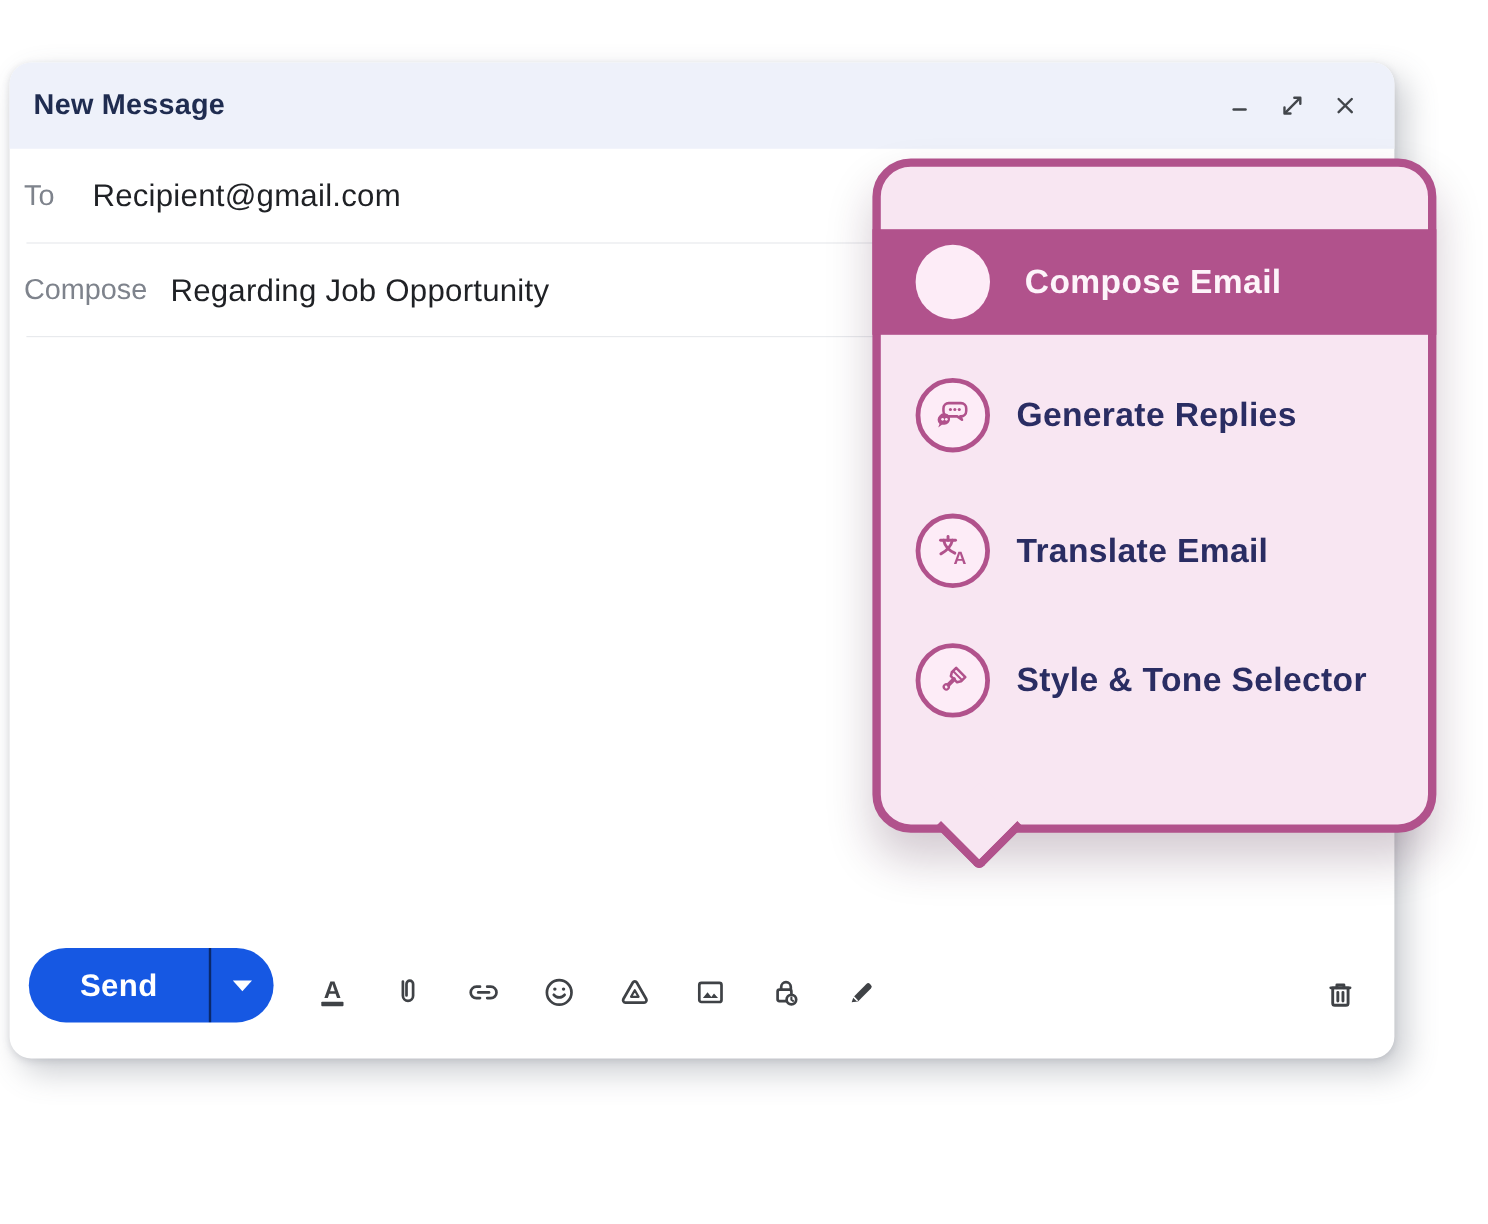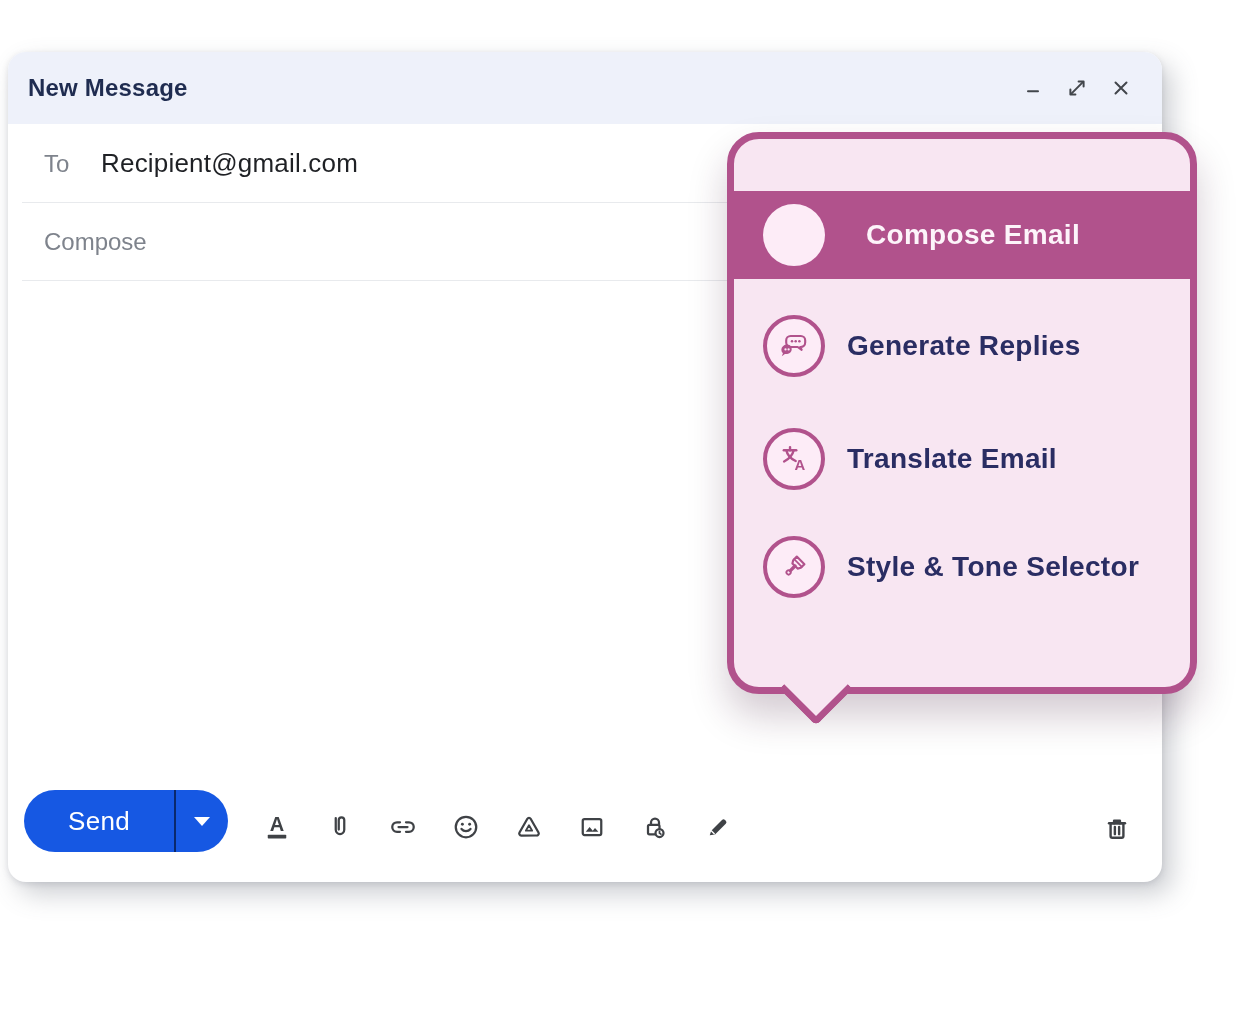--- a/index.html
+++ b/index.html
@@ -19,53 +19,53 @@
     box-shadow:10px 12px 26px rgba(90,95,110,.30), 0 2px 6px rgba(90,95,110,.18);}
   .cw-header{position:absolute;left:0;top:0;width:100%;height:72px;background:var(--header-bg);
     border-radius:18px 18px 0 0;display:flex;align-items:center;justify-content:space-between;
     padding:0 26px 0 20px;}
   .cw-title{font-size:24px;font-weight:700;color:var(--title-color);letter-spacing:.2px;}
   .cw-controls{display:flex;align-items:center;gap:14px;}
   .ctl-btn{width:30px;height:30px;display:flex;align-items:center;justify-content:center;
     cursor:pointer;border:none;background:transparent;}
   .ctl-btn svg{stroke:#42464b;stroke-width:2;fill:none;stroke-linecap:round;stroke-linejoin:round;}
 
-  .field-row{position:absolute;left:0;width:100%;display:flex;align-items:center;padding-left:36px;}
+  .field-row{position:absolute;left:0;width:100%;display:flex;align-items:center;padding-left:12px;}
   .field-row::after{content:"";position:absolute;left:14px;right:14px;bottom:0;height:1px;background:var(--divider);}
   .row-to{top:72px;height:79px;}
   .row-subject{top:151px;height:78px;}
   .field-label{font-size:24px;color:var(--label-grey);}
   .field-value{font-size:26px;color:var(--value-dark);letter-spacing:.2px;}
   .row-to .field-label{width:57px;}
   .row-to .field-value{margin-left:0;}
   .row-subject .field-label{width:122px;}
   .body-area{position:absolute;left:0;top:229px;width:100%;height:508px;cursor:text;}
 
   
   .toolbar{position:absolute;left:0;top:737px;width:100%;height:93px;}
   .send-pill{position:absolute;left:16px;top:1px;width:204px;height:62px;border-radius:31px;
     background:var(--send-blue);display:flex;align-items:stretch;overflow:hidden;border:none;cursor:pointer;}
   .send-main{flex:0 0 150px;display:flex;align-items:center;justify-content:center;
-    color:#fff;font-size:26px;font-weight:400;letter-spacing:.3px;}
+    color:#fff;font-size:26px;font-weight:700;letter-spacing:.3px;}
   .send-sep{width:2px;background:rgba(5,15,45,.65);}
   .send-caret{flex:1;display:flex;align-items:center;justify-content:center;}
   .caret-shape{width:0;height:0;border-left:8px solid transparent;border-right:8px solid transparent;
     border-top:9px solid #fff;}
   .tb-icons{position:absolute;left:252px;top:21px;display:flex;gap:29px;}
   .tb-btn{width:34px;height:34px;display:flex;align-items:center;justify-content:center;
     background:transparent;border:none;cursor:pointer;}
   .tb-btn svg{stroke:var(--icon-grey);fill:none;stroke-width:1.8;stroke-linecap:round;stroke-linejoin:round;}
   .trash-btn{position:absolute;left:1092px;top:22px;}
 
   
   .assistant-popup{position:absolute;left:727px;top:88px;width:470px;height:562px;
     background:var(--popup-bg);border:7px solid var(--accent);border-radius:32px;z-index:20;
     box-shadow:0 22px 38px rgba(60,20,50,.22);}
   .menu-band{position:absolute;left:-7px;right:-7px;top:52px;height:88px;background:var(--accent);
-    display:flex;align-items:center;cursor:pointer;gap:12px;}
+    display:flex;align-items:center;cursor:pointer;}
   .menu-band .menu-circle{margin-left:36px;}
   .menu-circle{width:62px;height:62px;border-radius:50%;background:var(--circle-fill);
     display:flex;align-items:center;justify-content:center;flex:0 0 auto;}
   .menu-circle.ring{border:4px solid var(--accent);}
   .menu-label{font-size:28px;font-weight:700;color:var(--navy);margin-left:22px;letter-spacing:.3px;}
   .menu-band .menu-label{color:#fdf4fa;margin-left:29px;}
   .menu-row{position:absolute;left:29px;right:20px;height:70px;display:flex;align-items:center;cursor:pointer;}
   .menu-row.r2{top:172px;}
   .menu-row.r3{top:285px;}
   .menu-row.r4{top:393px;align-items:center;}
@@ -104,20 +104,21 @@
       </div>
     </div>
 
     <div class="field-row row-to">
       <span class="field-label">To</span>
       <span class="field-value">Recipient@gmail.com</span>
     </div>
 
     <div class="field-row row-subject">
       <span class="field-label">Compose</span>
+      <span class="field-value">Regarding Job Opportunity</span>
     </div>
 
     <div class="body-area"></div>
 
     <div class="toolbar">
 
       <button class="send-pill">
         <span class="send-main">Send</span>
         <span class="send-sep"></span>
         <span class="send-caret">

